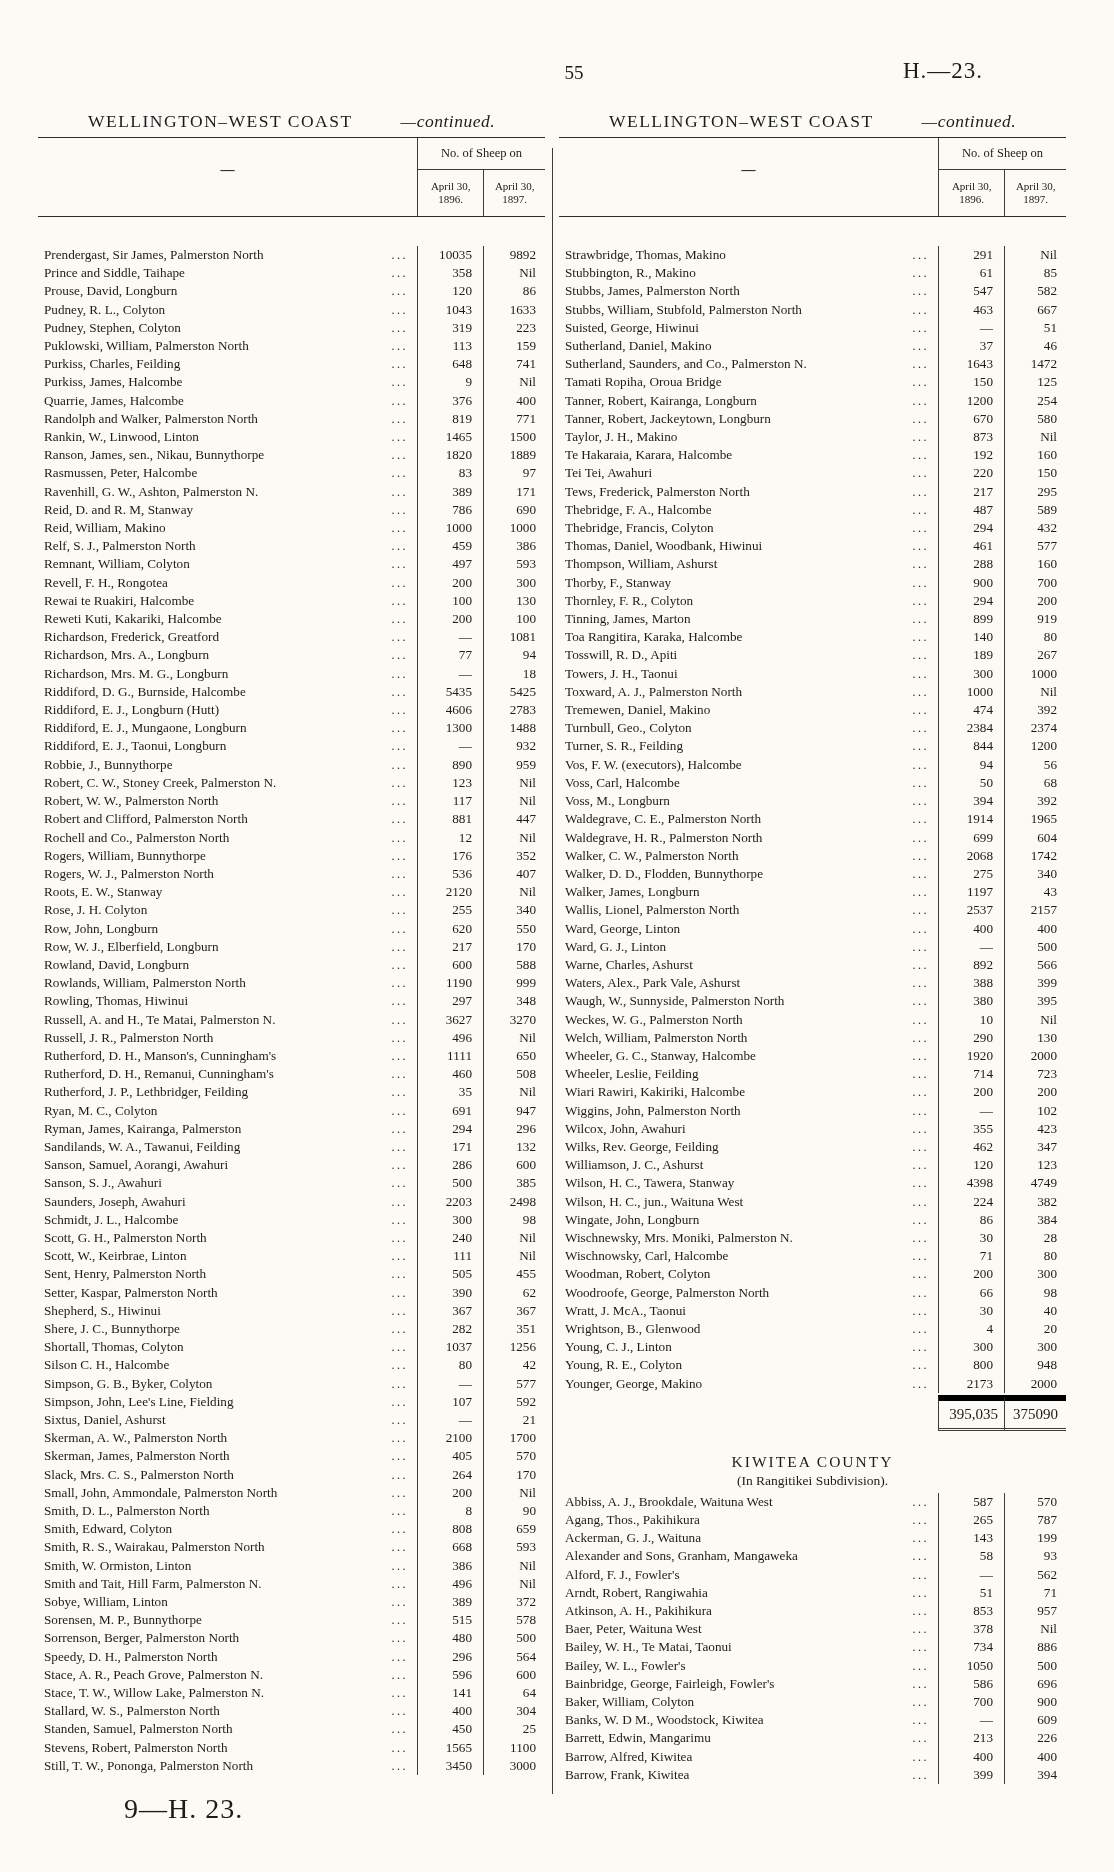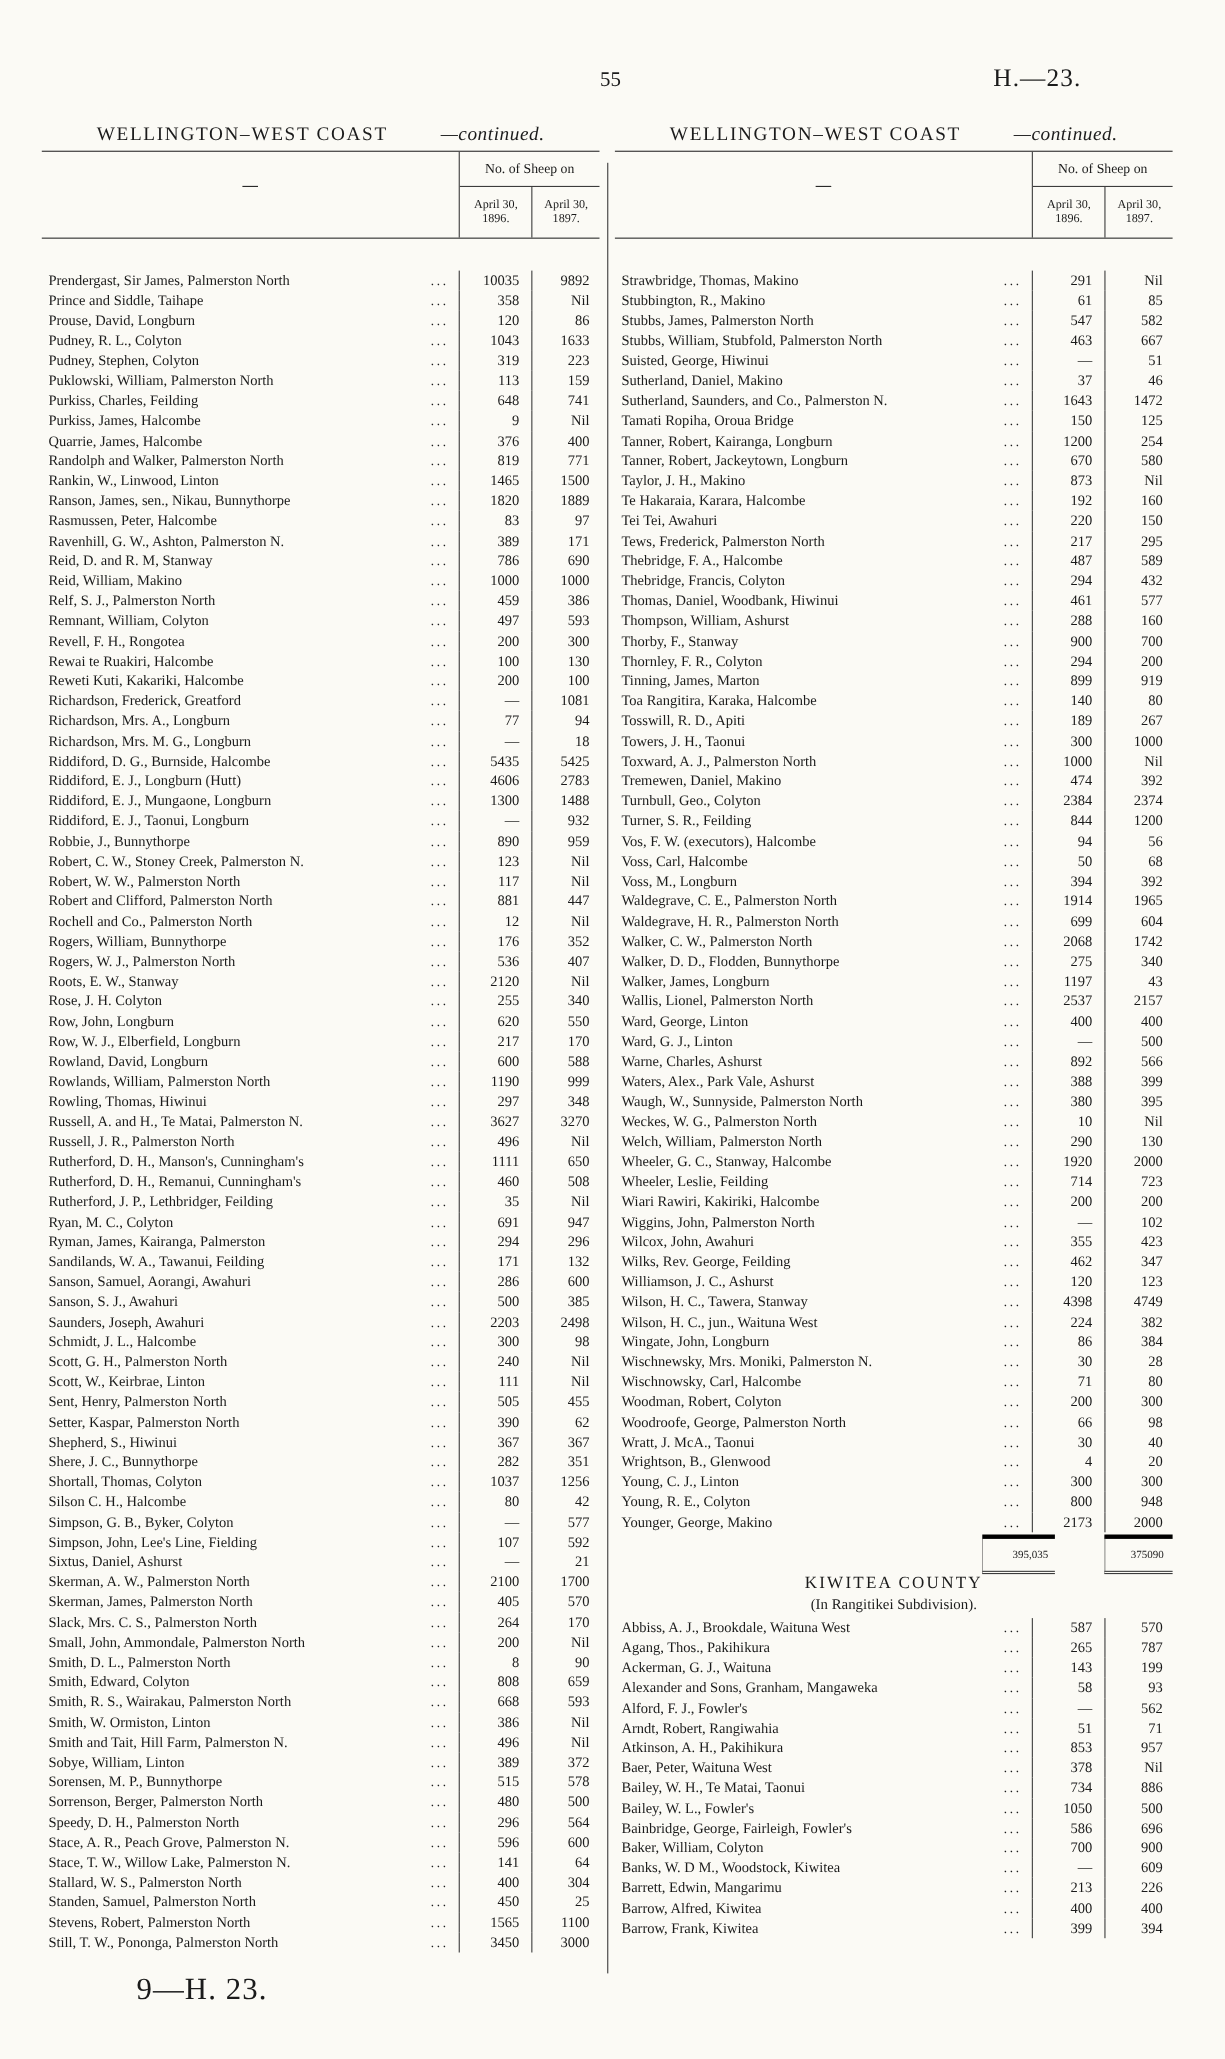--- a/index.html
+++ b/index.html
@@ -1,18 +1,18 @@
 <!DOCTYPE html>
 <html><head>
 <meta charset="utf-8">
 <style>
   html,body{margin:0;padding:0;background:#e8e6e0;}
   .page{position:relative;width:1114px;height:1872px;margin:0 auto;background:#fbfaf5;
         font-family:"Liberation Serif","DejaVu Serif",serif;color:#1b1b1b;overflow:hidden;}
-  .pageno{position:absolute;top:62px;left:520px;width:70px;text-align:center;font-size:19px;}
+  .pageno{position:absolute;top:62px;left:539px;width:70px;text-align:center;font-size:19px;}
   .docref{position:absolute;top:58px;left:903px;font-size:23px;letter-spacing:1px;}
   .center-divider{position:absolute;left:552px;top:148px;width:1px;height:1646px;background:#3c3c3c;}
   .col{position:absolute;top:83px;width:507px;}
   .col-left{left:38px;}
   .col-right{left:559px;}
   .col-title{height:55px;display:flex;align-items:flex-end;justify-content:center;gap:4px;
              font-size:17.5px;letter-spacing:1.5px;padding-bottom:5px;border-bottom:1.5px solid #2c2c2c;
              box-sizing:border-box;white-space:nowrap;}
   .col-title .tsuf{font-style:italic;letter-spacing:0.5px;margin-left:44px;}
   .thead{display:flex;height:79px;border-bottom:1.5px solid #2c2c2c;box-sizing:border-box;}
@@ -26,25 +26,25 @@
               text-align:center;font-size:11px;line-height:13px;white-space:pre-line;}
   .th-subcell.c2{width:62px;border-left:1px solid #3c3c3c;}
   .rows{margin-top:29px;}
   .row{display:flex;height:18.21px;font-size:13.2px;line-height:18.21px;}
   .cell.name{flex:1;display:flex;overflow:hidden;padding-left:6px;white-space:nowrap;box-sizing:border-box;}
   .dots{margin-left:auto;letter-spacing:2.5px;padding:0 9px 0 10px;font-size:12px;flex-shrink:1;overflow:hidden;}
   .v{width:66px;border-left:1px solid #3c3c3c;text-align:right;padding-right:11px;box-sizing:border-box;}
   .v.v2{width:62px;padding-right:9px;}
   .totals{display:flex;margin-top:2px;height:36px;}
   .t-sp{flex:1;}
-  .tv{width:66px;box-sizing:border-box;border-left:1px solid #3c3c3c;border-top:4px solid #000000;
+  .tv{width:66px;box-sizing:border-box;border-left:1px solid #3c3c3c;border-top:6px solid #000000;
       border-bottom:3px double #3c3c3c;display:flex;align-items:center;justify-content:flex-end;
-      padding-right:6px;font-size:10px;margin-left:45px;}
+      padding-right:6px;font-size:15px;}
   .tv.tv2{width:62px;padding-right:8px;}
-  .section-head{margin-top:0;text-align:center;}
+  .section-head{margin-top:22px;text-align:center;}
   .sh-main{font-size:15.5px;letter-spacing:2px;}
   .sh-sub{font-size:13.5px;margin-top:2px;}
   .rows.kiwitea{margin-top:4px;}
   .footer{position:absolute;left:124px;top:1793px;font-size:28px;letter-spacing:1px;}
 </style>
 </head>
 <body>
 
 <div class="page">
 

